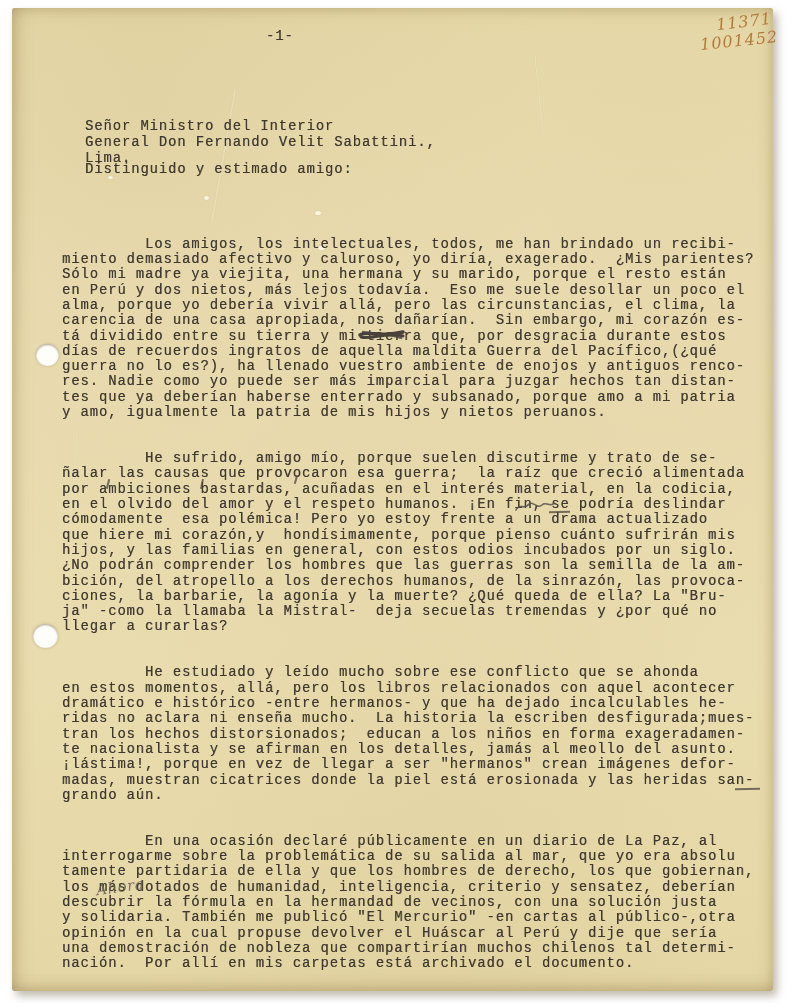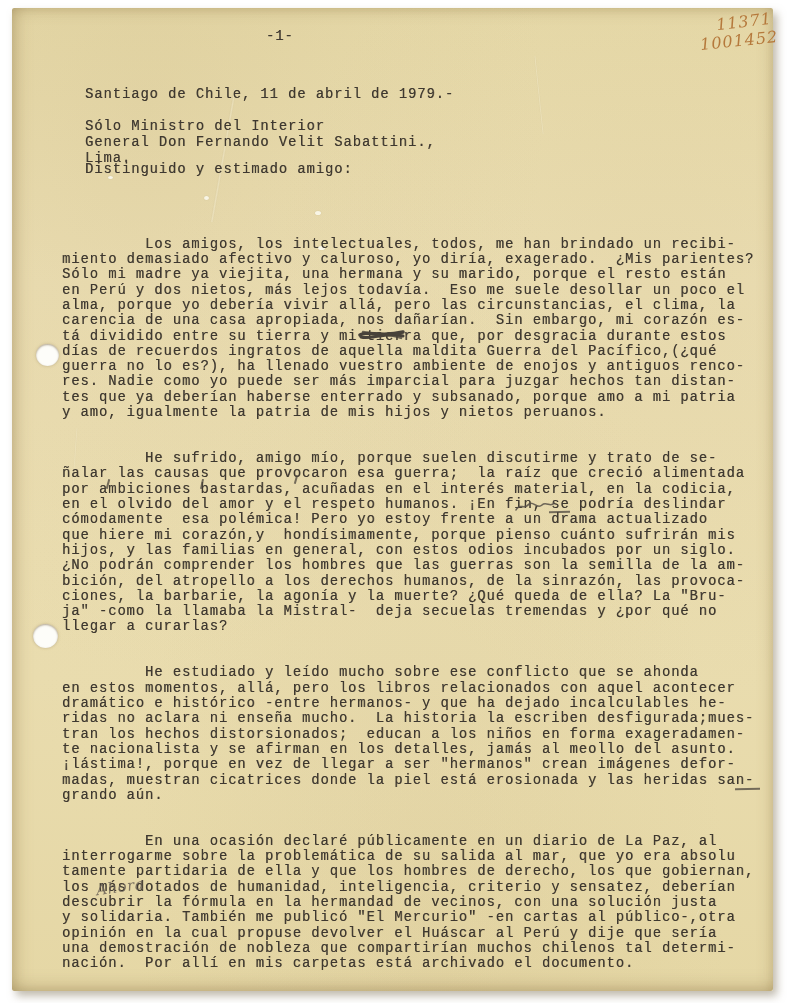--- a/index.html
+++ b/index.html
@@ -66,23 +66,22 @@
   </div>
 
   <div class="hole" style="left:36px;top:344px;width:23px;height:22px;"></div>
   <div class="hole" style="left:33px;top:624px;width:25px;height:24px;"></div>
 
   <div class="typed" style="left:266px;top:29px;">-1-</div>
 
   <div class="handwriting" style="left:716px;top:12px;font-size:16px;transform:rotate(-7deg);">11371</div>
   <div class="handwriting" style="left:700px;top:31px;font-size:16px;transform:rotate(-6deg);">1001452</div>
 
-  <div class="typed" style="left:85px;top:87px;">Santiago de Chile, 11 de abril de 1979.-</div>
 
-  <div class="typed" style="left:85px;top:119px;line-height:15.8px;">Sólo Ministro del Interior
+  <div class="typed" style="left:85px;top:119px;line-height:15.8px;">Señor Ministro del Interior
 General Don Fernando Velit Sabattini.,
 Lima.</div>
 
   <div class="typed" style="left:85px;top:162px;">Distinguido y estimado amigo:</div>
 
   <div class="typed" style="left:62px;top:206px;">
     <div class="para">         Los amigos, los intelectuales, todos, me han brindado un recibi-
 miento demasiado afectivo y caluroso, yo diría, exagerado.  ¿Mis parientes?
 Sólo mi madre ya viejita, una hermana y su marido, porque el resto están
 en Perú y dos nietos, más lejos todavía.  Eso me suele desollar un poco el

